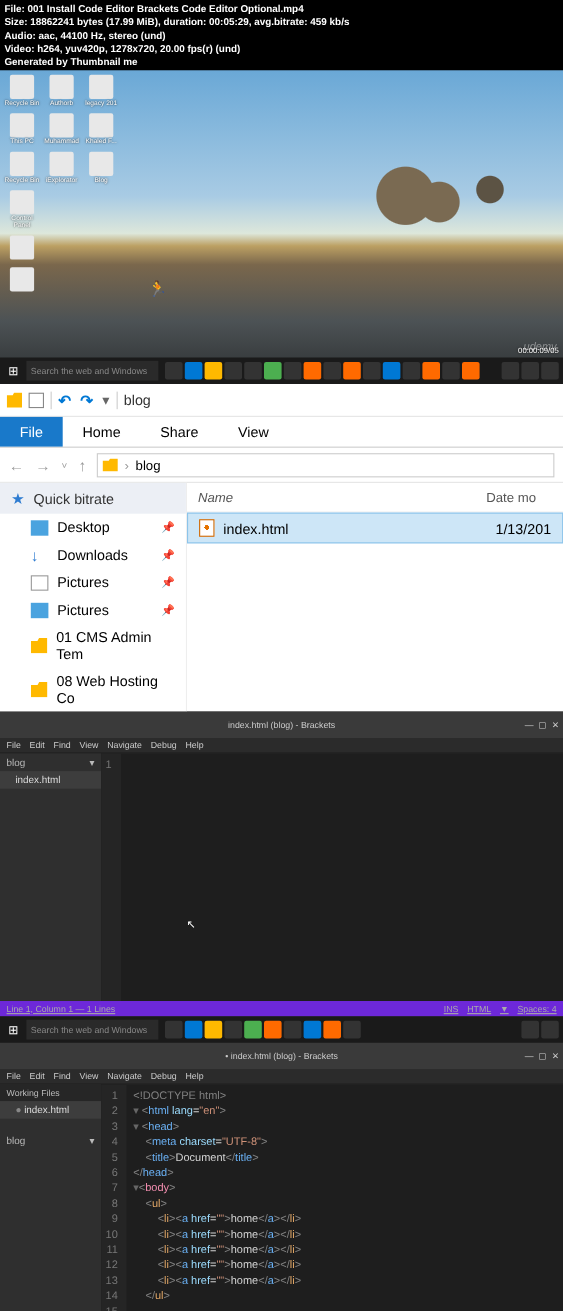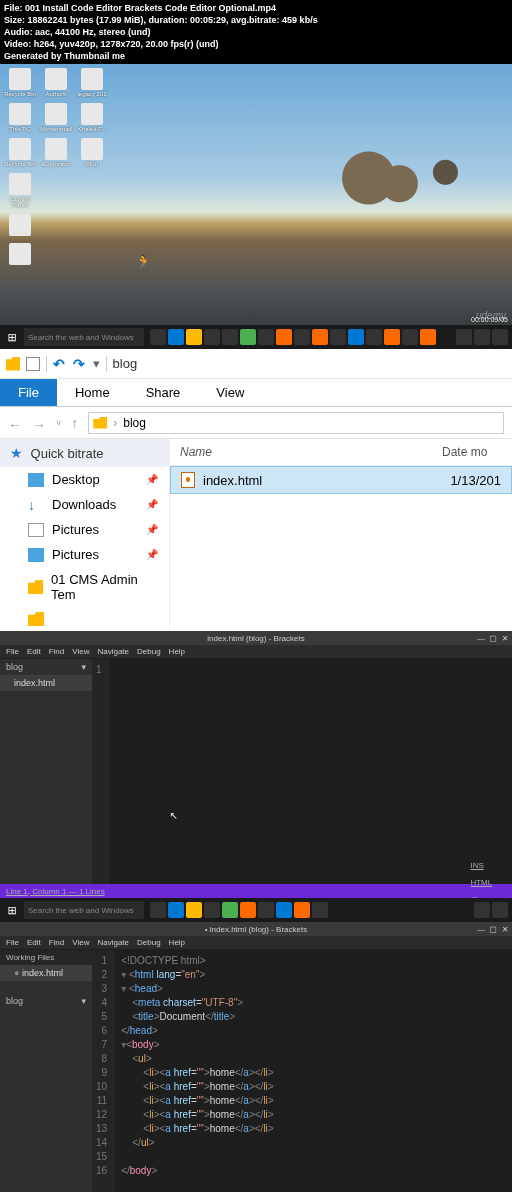--- a/index.html
+++ b/index.html
@@ -67,36 +67,36 @@
 .fh .c1 { flex:1;font-style:italic; }
 .fh .c2 { width:60px; }
 .frow { display:flex; padding:5px 10px; align-items:center; gap:8px; }
 .frow.sel { background:#cde6f7; border:1px solid #8cc4ea;}
 .frow .fic { width:14px; height:16px; background:#fff; border:1px solid #cc6600; position:relative;}
 .frow .fic::after{content:""; position:absolute; left:2px; top:3px; right:2px; height:7px; background:radial-gradient(circle,#e57300 40%,transparent 41%);}
 .watermark { position:absolute; left:0; bottom:2px; font-size:20px; font-weight:bold; color:#ffb000; letter-spacing:1px;}
 
 
 .brackets { background:#2b2b2b; color:#ccc; position:relative; }
-.br-titlebar { background:#3a3a3a; height:14px; display:flex; align-items:center; justify-content:center; font-size:8px; color:#ccc; position:relative;}
+.br-titlebar { background:#3a3a3a; height:24px; display:flex; align-items:center; justify-content:center; font-size:8px; color:#ccc; position:relative;}
 .br-titlebar .winbtns { position:absolute; right:2px; display:flex; gap:2px;}
 .br-titlebar .winbtns span { width:10px; text-align:center; font-size:8px;}
 .br-menu { background:#2b2b2b; padding:2px 6px; font-size:8px; color:#ccc; display:flex; gap:8px; border-bottom:1px solid #1e1e1e;}
 .br-body { display:flex; min-height:225px; }
 .br-side { width:92px; background:#2f2f2f; font-size:9px; }
 .br-proj { padding:3px 6px; color:#bbb; display:flex; justify-content:space-between; align-items:center;}
 .br-file { padding:3px 6px 3px 14px; color:#ddd;}
 .br-file.act { background:#3d3d3d; }
 .br-editor { flex:1; background:#1e1e1e; display:flex; font-family:Consolas,monospace; font-size:10px; }
 .gutter { background:#252525; color:#777; padding:4px 8px 4px 4px; text-align:right; line-height:14px; user-select:none;}
 .code { padding:4px 6px; line-height:14px; white-space:pre; flex:1; position:relative;}
 .arrow { color:#666; }
 .cursor-dot { position:absolute; color:#fff; font-size:10px; }
 .br-status { background:#6d28d9; height:14px; font-size:8px; color:#aaa; display:flex; align-items:center; padding:0 6px; justify-content:space-between;text-decoration:underline;}
-.br-status .right { display:flex; gap:8px;flex-direction:column; }
+.br-status .right { display:flex; gap:8px; }
 
 
 .c-tag { color:#6ab0f3; }
 .c-attr { color:#9cdcfe; }
 .c-str { color:#ce9178; }
 .c-doctype { color:#808080; }
 .c-ang { color:#808080; }
 .c-txt { color:#d4d4d4; }
 .c-pink { color:#f48fb1; }
 .c-orange { color:#e2a868; }
@@ -223,20 +223,21 @@
             <span class="sb-i pic"></span>
             <span>Pictures</span>
             <span class="pin">📌</span>
           </div>
           <div class="sb-item">
             <span class="sb-i fld"></span>
             <span>01 CMS Admin Tem</span>
           </div>
           <div class="sb-item">
             <span class="sb-i fld"></span>
+            <span>08 Web Hosting Co</span>
           </div>
         </div>
     </div>
     <div class="files">
       <div class="fh">
         <div class="c1">Name</div>
         <div class="c2">Date mo</div>
       </div>
       <div class="frow sel">
         <span class="fic"></span>

